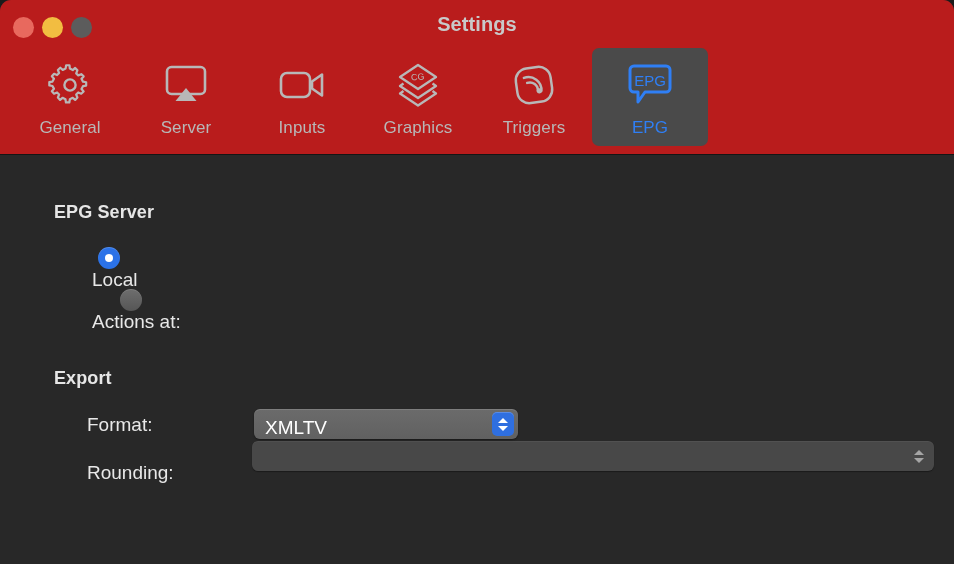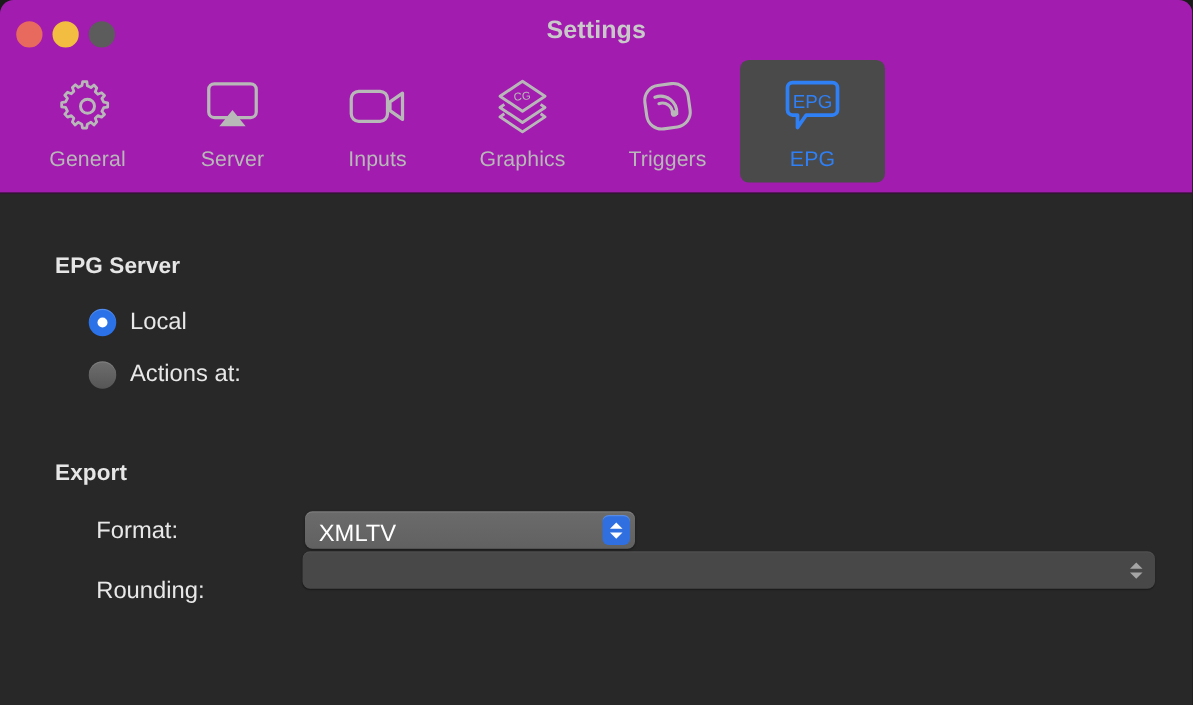--- a/index.html
+++ b/index.html
@@ -21,21 +21,21 @@
     border-radius: 11px 11px 0 0;
     overflow: hidden;
   }
 
   
   #toolbar {
     position: absolute;
     top: 0; left: 0;
     width: 954px;
     height: 155px;
-    background: #a21caf;
+    background: #b91c1c;
     border-bottom: 1px solid #151515;
   }
 
   #traffic-lights {
     position: absolute;
     top: 17px;
     left: 13px;
     display: flex;
     gap: 8px;
   }
@@ -93,37 +93,37 @@
     margin-top: 6px;
     font-size: 17px;
     color: #b8b8b8;
     letter-spacing: .1px;
   }
   .tab.selected .tab-label { color: #2f7ff5; }
 
   
   #content {
     position: absolute;
-    top: 156px; left: 8px;
+    top: 156px; left: 18px;
     width: 838px;
     height: 408px;
     background: #282828;
   }
 
   .section-title {
     position: absolute;
     font-size: 18px;
     font-weight: bold;
     color: #e6e6e6;
     letter-spacing: .1px;
   }
   #epg-server-title { top: 46px; left: 36px; }
   #export-title     { top: 212px; left: 36px; }
 
-  .row { position: absolute; display: flex; align-items: center; }
+  .row { position: absolute; display: flex; align-items: center; flex-direction: column; }
 
   #row-local     { top: 91px;  left: 63px; }
   #row-server-at { top: 133px; left: 63px; }
 
   .radio {
     width: 22px; height: 22px;
     border-radius: 50%;
     flex: none;
     position: relative;
   }

